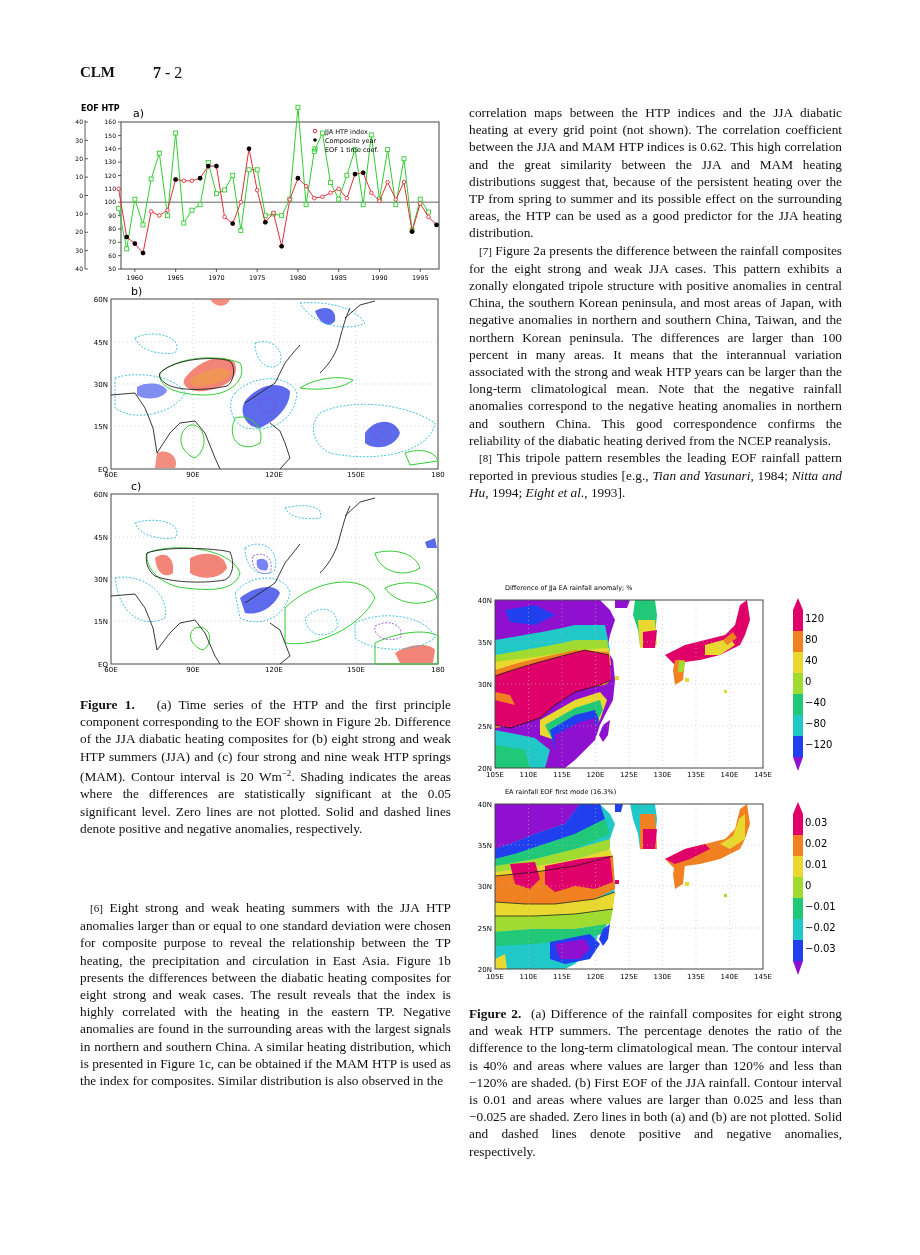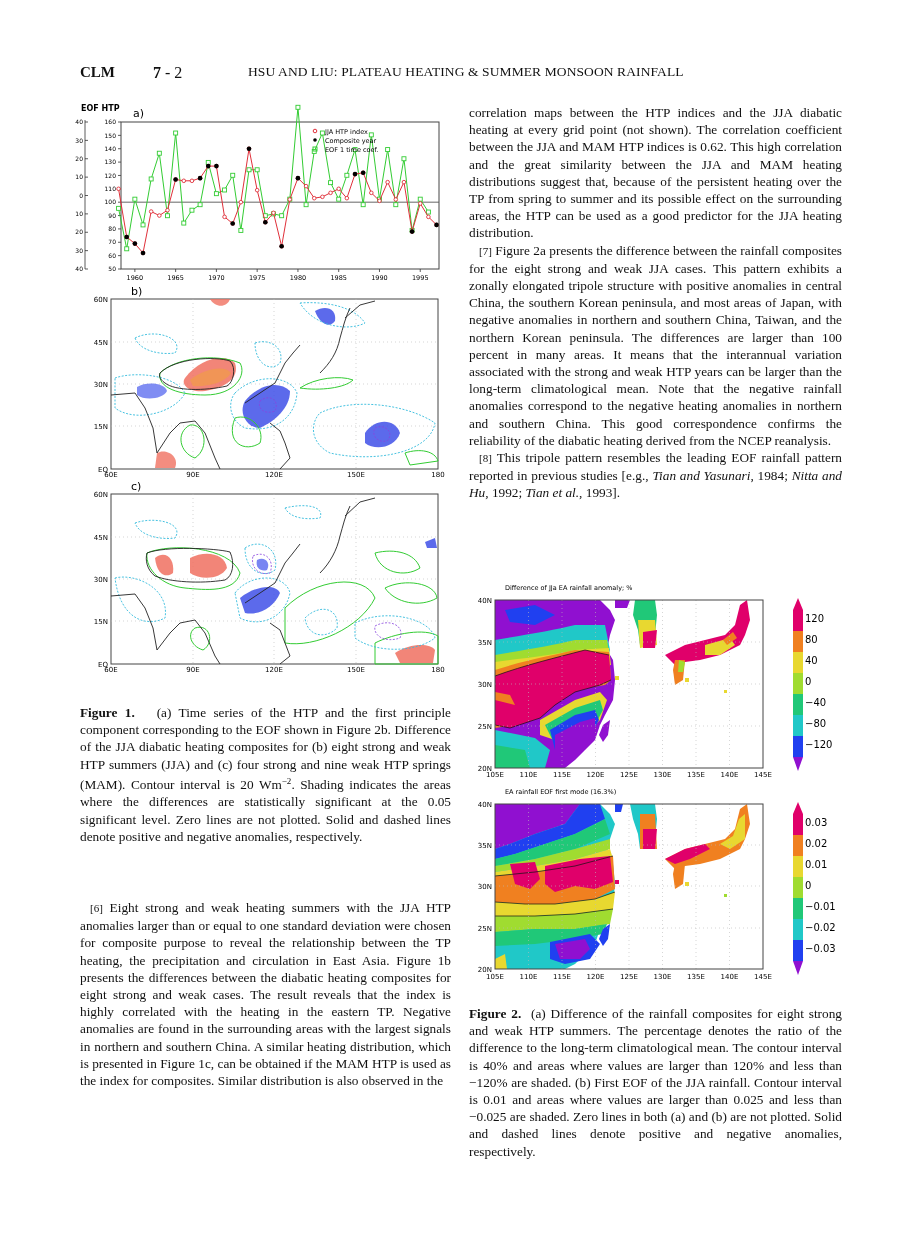--- a/index.html
+++ b/index.html
@@ -17,21 +17,20 @@
   .caption b { font-weight: bold; }
   .fig { position: absolute; }
   svg text { font-family: "DejaVu Sans", sans-serif; }
 </style>
 </head>
 <body>
 
 <div class="header">
   <span class="journal">CLM</span>
   <span class="pagenum"><b>7</b><span> - </span><span>2</span></span>
-  <span class="running">HSU AND LIU: PLATEAU HEATING &amp; SUMMER MONSOON RAINFALL</span>
 </div>
 
 <svg class="fig" id="fig1a" style="left:75px; top:100px;" width="380" height="190" viewBox="0 0 380 190">
   <text x="6" y="11" font-size="8" font-weight="bold">EOF  HTP</text>
   <text x="58" y="17" font-size="11">a)</text>
   <g id="ts-left-axis">
       <line x1="10" y1="20" x2="10" y2="169" stroke="#333" stroke-width="0.8"></line>
       <line x1="10" y1="22" x2="13" y2="22" stroke="#333" stroke-width="0.8"></line>
       <text x="8" y="24.2" font-size="6" text-anchor="end">40</text>
       <line x1="10" y1="40.375" x2="13" y2="40.375" stroke="#333" stroke-width="0.8"></line>
@@ -336,32 +335,32 @@
   </g>
   <g font-size="7" text-anchor="middle">
     <text x="36" y="194">60E</text>
     <text x="118" y="194">90E</text>
     <text x="199" y="194">120E</text>
     <text x="281" y="194">150E</text>
     <text x="363" y="194">180</text>
   </g>
 </svg>
 
-<div class="caption" style="left:80px; top:696px; width:371px;margin-top:8px;">
+<div class="caption" style="left:80px; top:696px; width:371px;">
   <b>Figure 1.</b>&nbsp;&nbsp;&nbsp;<span>(a) Time series of the HTP and the first principle component corresponding to the EOF shown in Figure 2b. Difference of the JJA diabatic heating composites for (b) eight strong and weak HTP summers (JJA) and (c) four strong and nine weak HTP springs (MAM). Contour interval is 20 Wm</span><sup style="font-size:9px">−2</sup><span>. Shading indicates the areas where the differences are statistically significant at the 0.05 significant level. Zero lines are not plotted. Solid and dashed lines denote positive and negative anomalies, respectively.</span>
 </div>
 
 <div class="col" style="left:80px; top:899px; width:371px;">
   <p class="indent"><span class="para-num">[6]</span><span> Eight strong and weak heating summers with the JJA HTP anomalies larger than or equal to one standard deviation were chosen for composite purpose to reveal the relationship between the TP heating, the precipitation and circulation in East Asia. Figure 1b presents the differences between the diabatic heating composites for eight strong and weak cases. The result reveals that the index is highly correlated with the heating in the eastern TP. Negative anomalies are found in the surrounding areas with the largest signals in northern and southern China. A similar heating distribution, which is presented in Figure 1c, can be obtained if the MAM HTP is used as the index for composites. Similar distribution is also observed in the</span></p>
 </div>
 
 <div class="col" style="left:469px; top:104px; width:373px;">
   <p>correlation maps between the HTP indices and the JJA diabatic heating at every grid point (not shown). The correlation coefficient between the JJA and MAM HTP indices is 0.62. This high correlation and the great similarity between the JJA and MAM heating distributions suggest that, because of the persistent heating over the TP from spring to summer and its possible effect on the surrounding areas, the HTP can be used as a good predictor for the JJA heating distribution.</p>
   <p class="indent"><span class="para-num">[7]</span><span> Figure 2a presents the difference between the rainfall composites for the eight strong and weak JJA cases. This pattern exhibits a zonally elongated tripole structure with positive anomalies in central China, the southern Korean peninsula, and most areas of Japan, with negative anomalies in northern and southern China, Taiwan, and the northern Korean peninsula. The differences are larger than 100 percent in many areas. It means that the interannual variation associated with the strong and weak HTP years can be larger than the long-term climatological mean. Note that the negative rainfall anomalies correspond to the negative heating anomalies in northern and southern China. This good correspondence confirms the reliability of the diabatic heating derived from the NCEP reanalysis.</span></p>
-  <p class="indent"><span class="para-num">[8]</span><span> This tripole pattern resembles the leading EOF rainfall pattern reported in previous studies [e.g., </span><i>Tian and Yasunari</i><span>, 1984; </span><i>Nitta and Hu</i><span>, 1992; </span><i>Tian et al.</i><span>, 1993].</span></p>
+  <p class="indent"><span class="para-num">[8]</span><span> This tripole pattern resembles the leading EOF rainfall pattern reported in previous studies [e.g., </span><i>Tian and Yasunari</i><span>, 1984; </span><i>Nitta and Hu</i><span>, 1994; </span><i>Eight et al.</i><span>, 1993].</span></p>
 </div>
 
 <svg class="fig" style="left:465px; top:578px;" width="385" height="200" viewBox="0 0 385 200">
   <text x="40" y="12" font-size="6.5">Difference of JJa EA rainfall anomaly;    %</text>
   <g transform="translate(30,22)">
     <rect x="0" y="0" width="268" height="168" fill="#fff"></rect>
 
     <path d="M0,0 L105,0 L115,10 L120,20 L115,35 L112,50 L118,60 L120,80 L118,100 L110,115 L105,125 L100,140 L90,150 L80,160 L70,168 L0,168Z" fill="#9010d0"></path>
     <path d="M0,40 C30,35 60,30 80,25 L110,25 L115,50 L110,70 L60,70 L0,80Z" fill="#20c8c8"></path>
     <path d="M0,55 C30,50 60,45 80,40 L112,40 L115,60 L0,75Z" fill="#a0dc30"></path>

